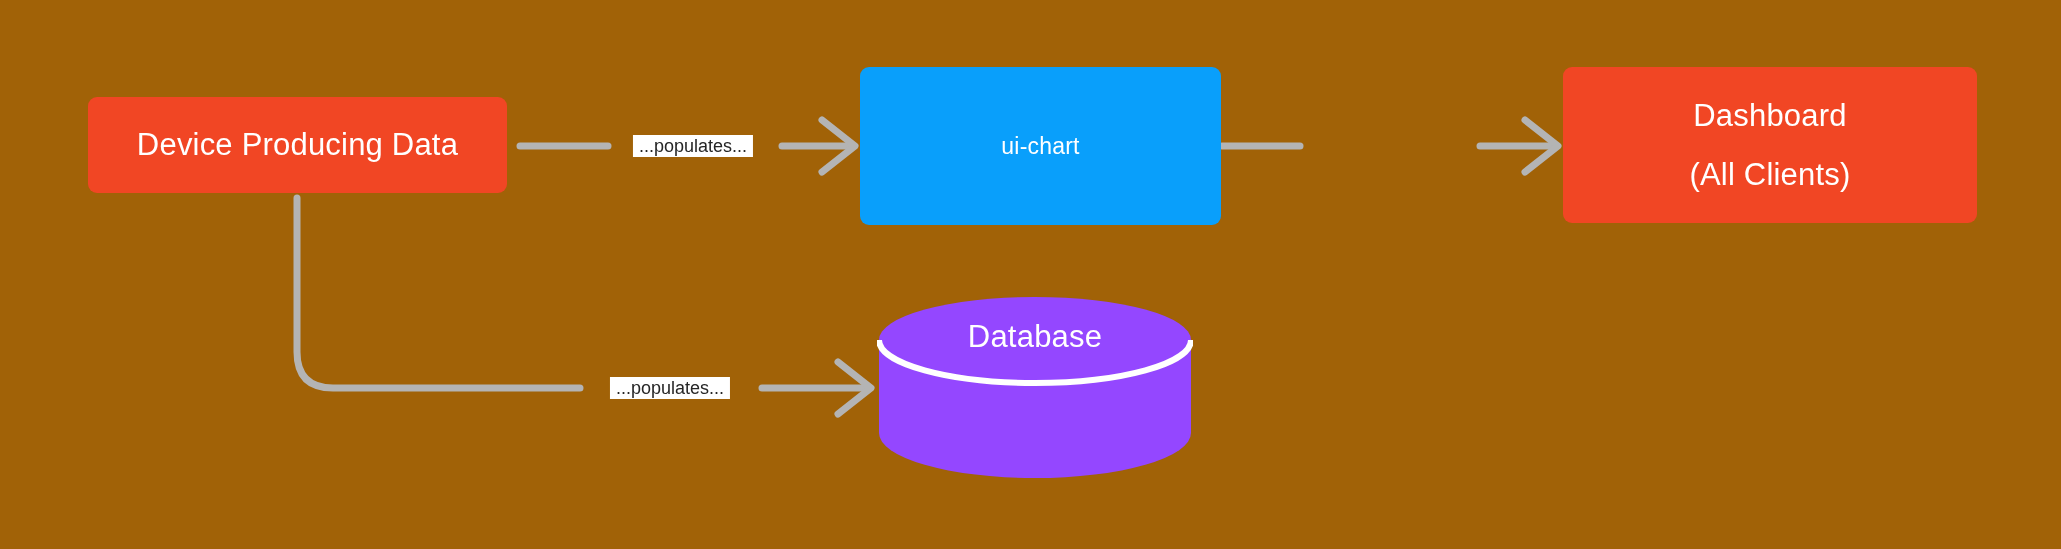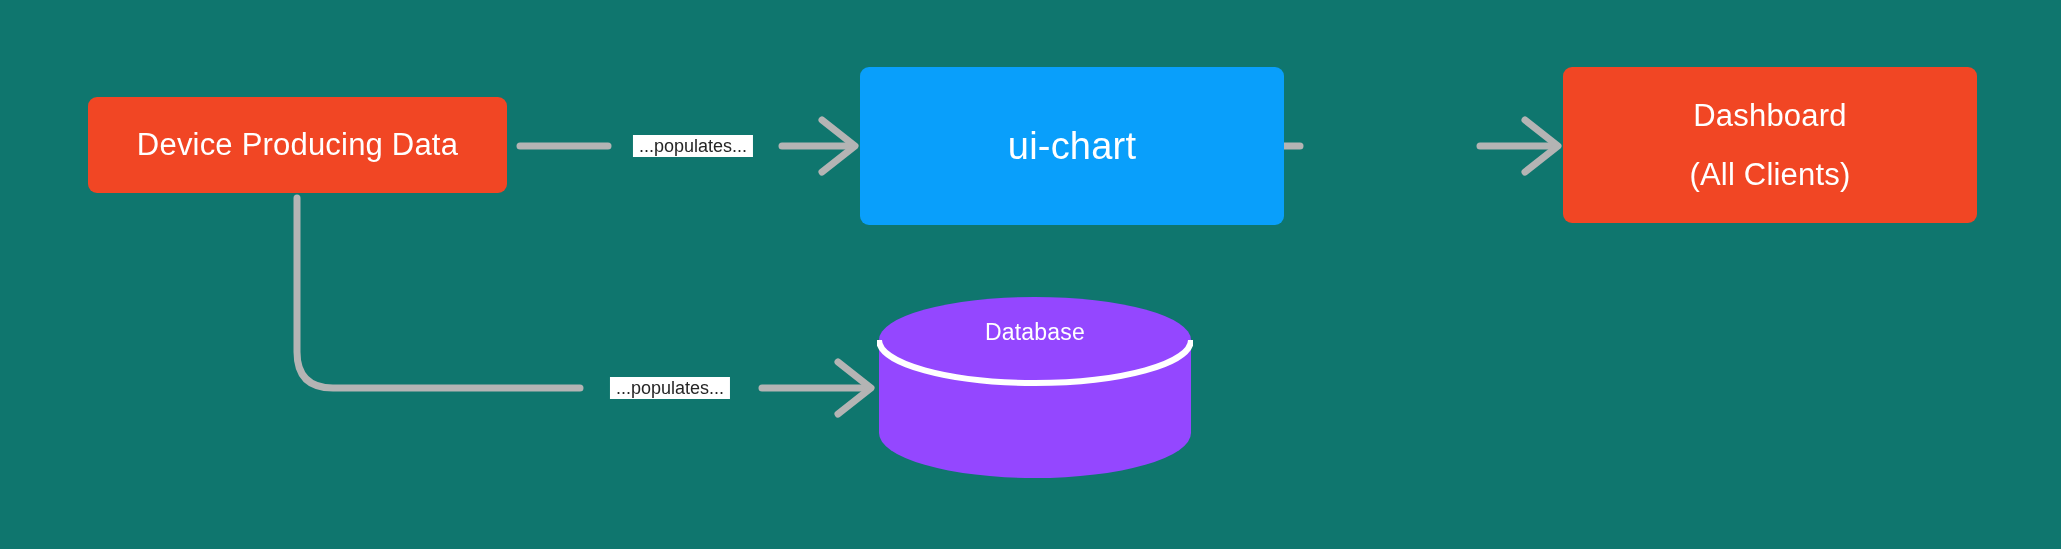--- a/index.html
+++ b/index.html
@@ -9,21 +9,21 @@
     background: #ffffff;
   }
   body {
     font-family: "Liberation Sans", sans-serif;
     -webkit-font-smoothing: antialiased;
   }
   #canvas {
     position: relative;
     width: 2061px;
     height: 549px;
-    background: #0f766e;
+    background: #a16207;
     overflow: hidden;
   }
   .node {
     position: absolute;
     box-sizing: border-box;
     display: flex;
     flex-direction: column;
     align-items: center;
     justify-content: center;
     color: #ffffff;
@@ -46,24 +46,24 @@
     width: 419px;
     height: 96px;
     background: #F14624;
     font-size: 31px;
   }
 
   
   #node-uichart {
     left: 860px;
     top: 67px;
-    width: 424px;
+    width: 361px;
     height: 158px;
     background: #099FFB;
-    font-size: 38px;
+    font-size: 23px;
   }
 
   
   #node-dashboard {
     left: 1563px;
     top: 67px;
     width: 414px;
     height: 156px;
     background: #F14624;
     font-size: 31px;
@@ -88,21 +88,21 @@
     height: 183px;
     display: block;
   }
   #db-text {
     position: absolute;
     left: 0;
     top: 24px;
     width: 316px;
     text-align: center;
     color: #ffffff;
-    font-size: 23px;
+    font-size: 31px;
     letter-spacing: 0.2px;
     white-space: pre;
   }
 
   
   #edges {
     position: absolute;
     left: 0;
     top: 0;
     width: 2061px;

